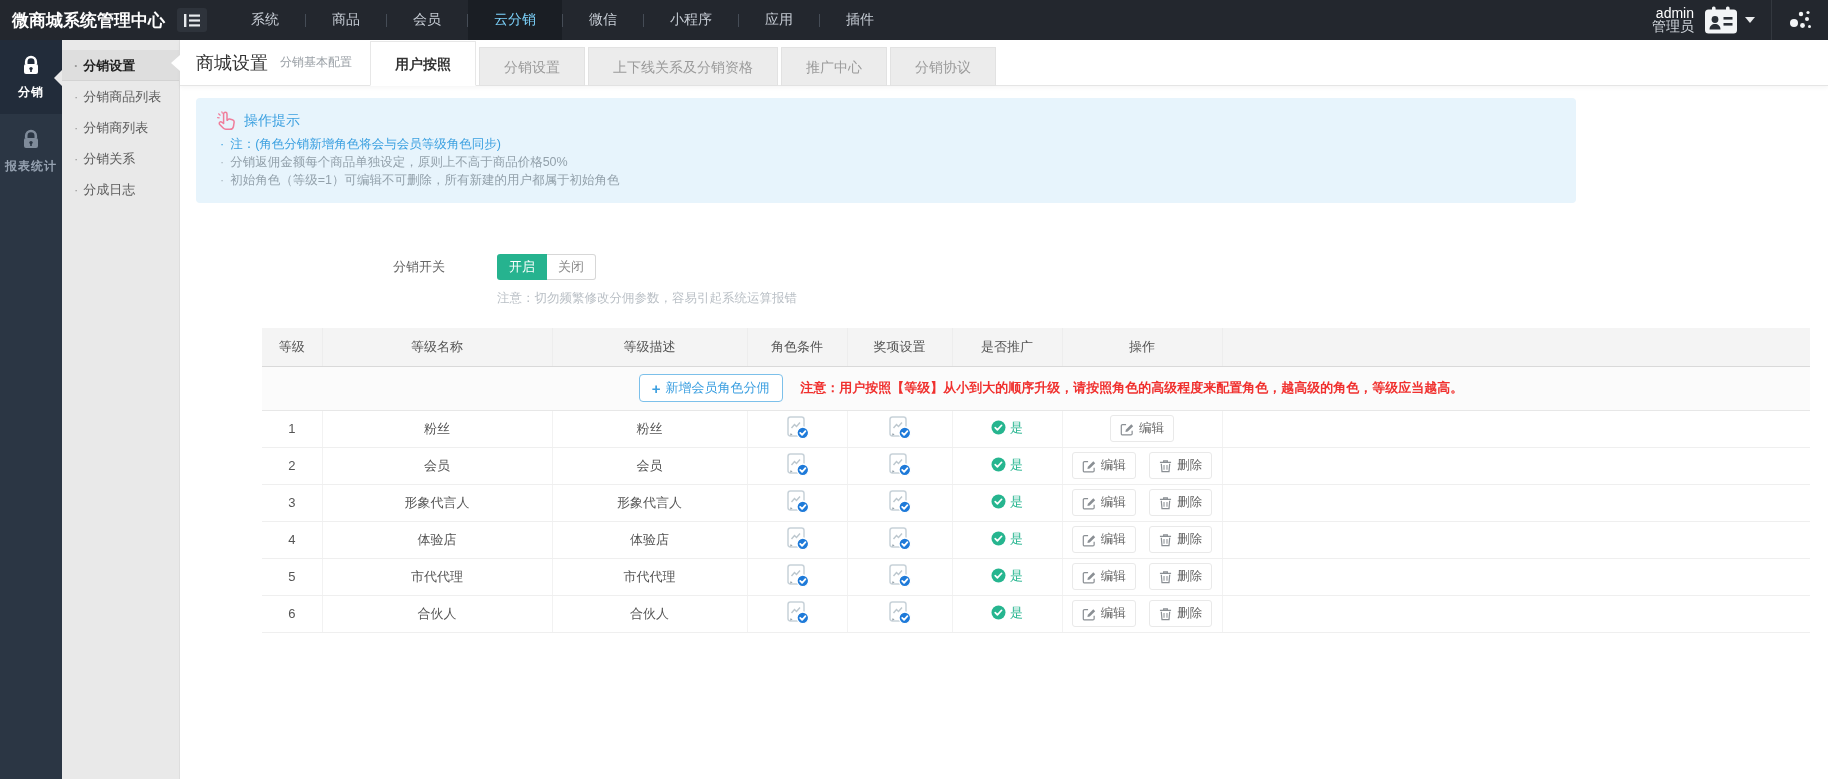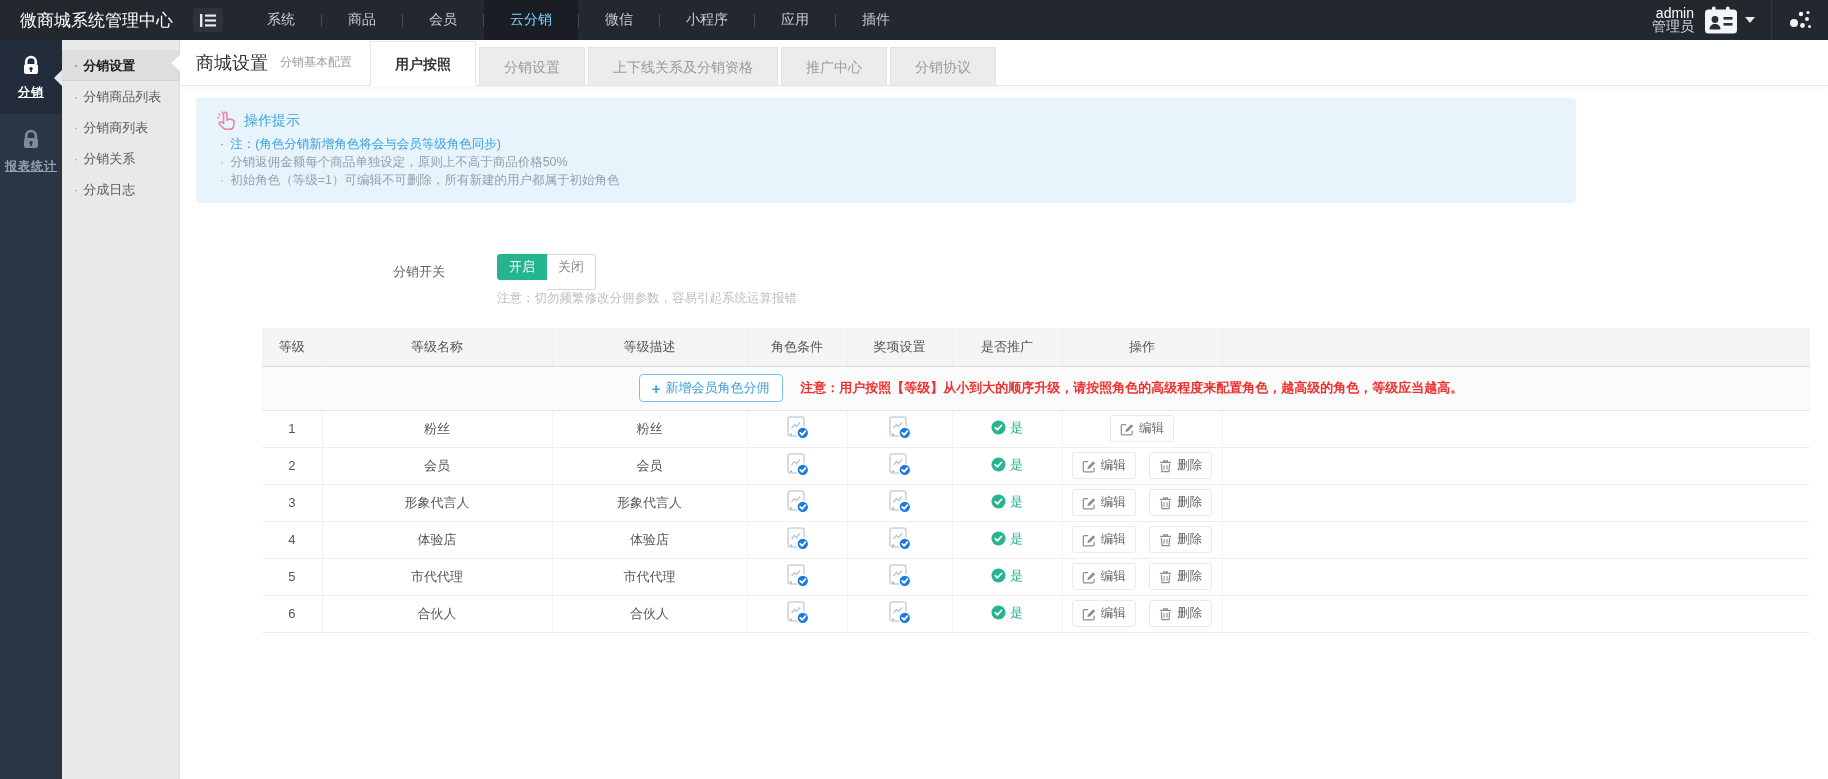--- a/index.html
+++ b/index.html
@@ -3,21 +3,21 @@
 <meta charset="utf-8">
 <style>
   * { margin:0; padding:0; box-sizing:border-box; }
   html,body { width:1828px; height:779px; background:#fff; overflow:hidden;
     font-family:"Liberation Sans","DejaVu Sans",sans-serif; }
   body { position:relative; }
 
   
   .topbar { position:absolute; top:0; left:0; right:0; height:40px; background:#23272e;
     display:flex; align-items:center; z-index:20; }
-  .brand { font-size:17px; font-weight:normal; color:#fff; padding:0 20px; white-space:nowrap; }
+  .brand { font-size:17px; font-weight:bold; color:#fff; padding:0 12px; white-space:nowrap; }
   .collapse-btn { width:30px; height:24px; background:#2e333b; border-radius:3px; display:flex;
     align-items:center; justify-content:center; cursor:pointer; margin-right:18px; }
   .topnav { display:flex; align-items:center; height:100%; }
   .topnav-item { height:100%; display:flex; align-items:center; padding:0 26px; font-size:14px;
     color:#c6ccd4; cursor:pointer; white-space:nowrap; }
   .topnav-item.active { background:#1a1e24; color:#7dd3fc; }
   .topnav-sep { width:1px; height:13px; background:#454c56; }
   .topbar-right { margin-left:auto; display:flex; align-items:center; height:100%; }
   .user-meta { text-align:right; color:#fff; font-size:14px; line-height:13px; margin-right:10px; cursor:pointer; }
   .user-meta .role { color:#cfd4da; }
@@ -25,21 +25,21 @@
   .caret-down { width:0; height:0; border-left:5px solid transparent; border-right:5px solid transparent;
     border-top:6px solid #e8eaec; }
   .topbar-divider { width:1px; height:40px; background:#33383f; }
   .apps-btn { width:56px; height:40px; display:flex; align-items:center; justify-content:center; cursor:pointer; }
 
   
   .rail { position:absolute; top:40px; left:0; width:62px; bottom:0; background:#2b3644; }
   .rail-item { height:74px; display:flex; flex-direction:column; align-items:center;
     justify-content:center; gap:6px; cursor:pointer; font-size:12px; color:#96a2b1; }
   .rail-item.active { background:#222c3a; color:#fff; }
-  .rail-item .lbl { font-weight:bold; letter-spacing:1px; white-space:nowrap;text-decoration:underline; }
+  .rail-item .lbl { font-weight:bold; letter-spacing:1px; white-space:nowrap; }
 
   
   .submenu { position:absolute; top:40px; left:62px; width:118px; bottom:0; background:#e9e9e9;
     border-right:1px solid #dedede; padding-top:10px; }
   .submenu-item { height:31px; line-height:31px; font-size:13px; color:#5c5c5c; padding-left:12px;
     cursor:pointer; white-space:nowrap; }
   .submenu-item::before { content:"·"; color:#9a9a9a; margin-right:5px; }
   .submenu-item.active { background:#dedede; color:#1f1f1f; font-weight:bold;
     border-bottom:1px solid #d3d3d3; }
   .rail-notch { position:absolute; top:70px; left:54px; width:0; height:0;
@@ -70,21 +70,21 @@
   .tips-item::before { content:"·"; color:#a9b6bf; margin:0 6px 0 4px; }
   .tips-item.hl { color:#3ba0e0; }
   .tips-item.hl::before { color:#3ba0e0; }
 
   
   .switch-row { position:absolute; top:214px; left:0; display:flex; align-items:center; }
   .switch-label { width:265px; text-align:right; font-size:13px; color:#666; }
   .toggle-group { display:inline-flex; margin-left:52px; border-radius:3px; }
   .toggle-on { background:#26b38f; color:#fff; font-size:13px; height:26px; line-height:26px;
     padding:0 12px; border-radius:3px 0 0 3px; cursor:pointer; }
-  .toggle-off { background:#fff; color:#8a8a8a; font-size:13px; height:36px; line-height:24px;
+  .toggle-off { background:#fff; color:#8a8a8a; font-size:13px; height:26px; line-height:24px;
     padding:0 11px; border:1px solid #d7d7d7; border-left:none; border-radius:0 3px 3px 0; cursor:pointer; }
   .form-note { position:absolute; top:250px; left:317px; font-size:12.5px; color:#b9bfc5; }
 
   
   .role-table-wrap { position:absolute; top:288px; left:82px; right:18px; }
   table { width:100%; border-collapse:collapse; table-layout:fixed; }
   thead th { background:#f4f4f4; height:38px; font-size:13px; font-weight:normal; color:#555;
     text-align:center; border-bottom:1px solid #d9d9d9; border-right:1px solid #ededed; }
   thead th:last-child { border-right:none; }
   .toolbar-cell { background:#fbfbfb; height:44px; border-bottom:1px solid #e7e7e7; padding-left:30px; }

